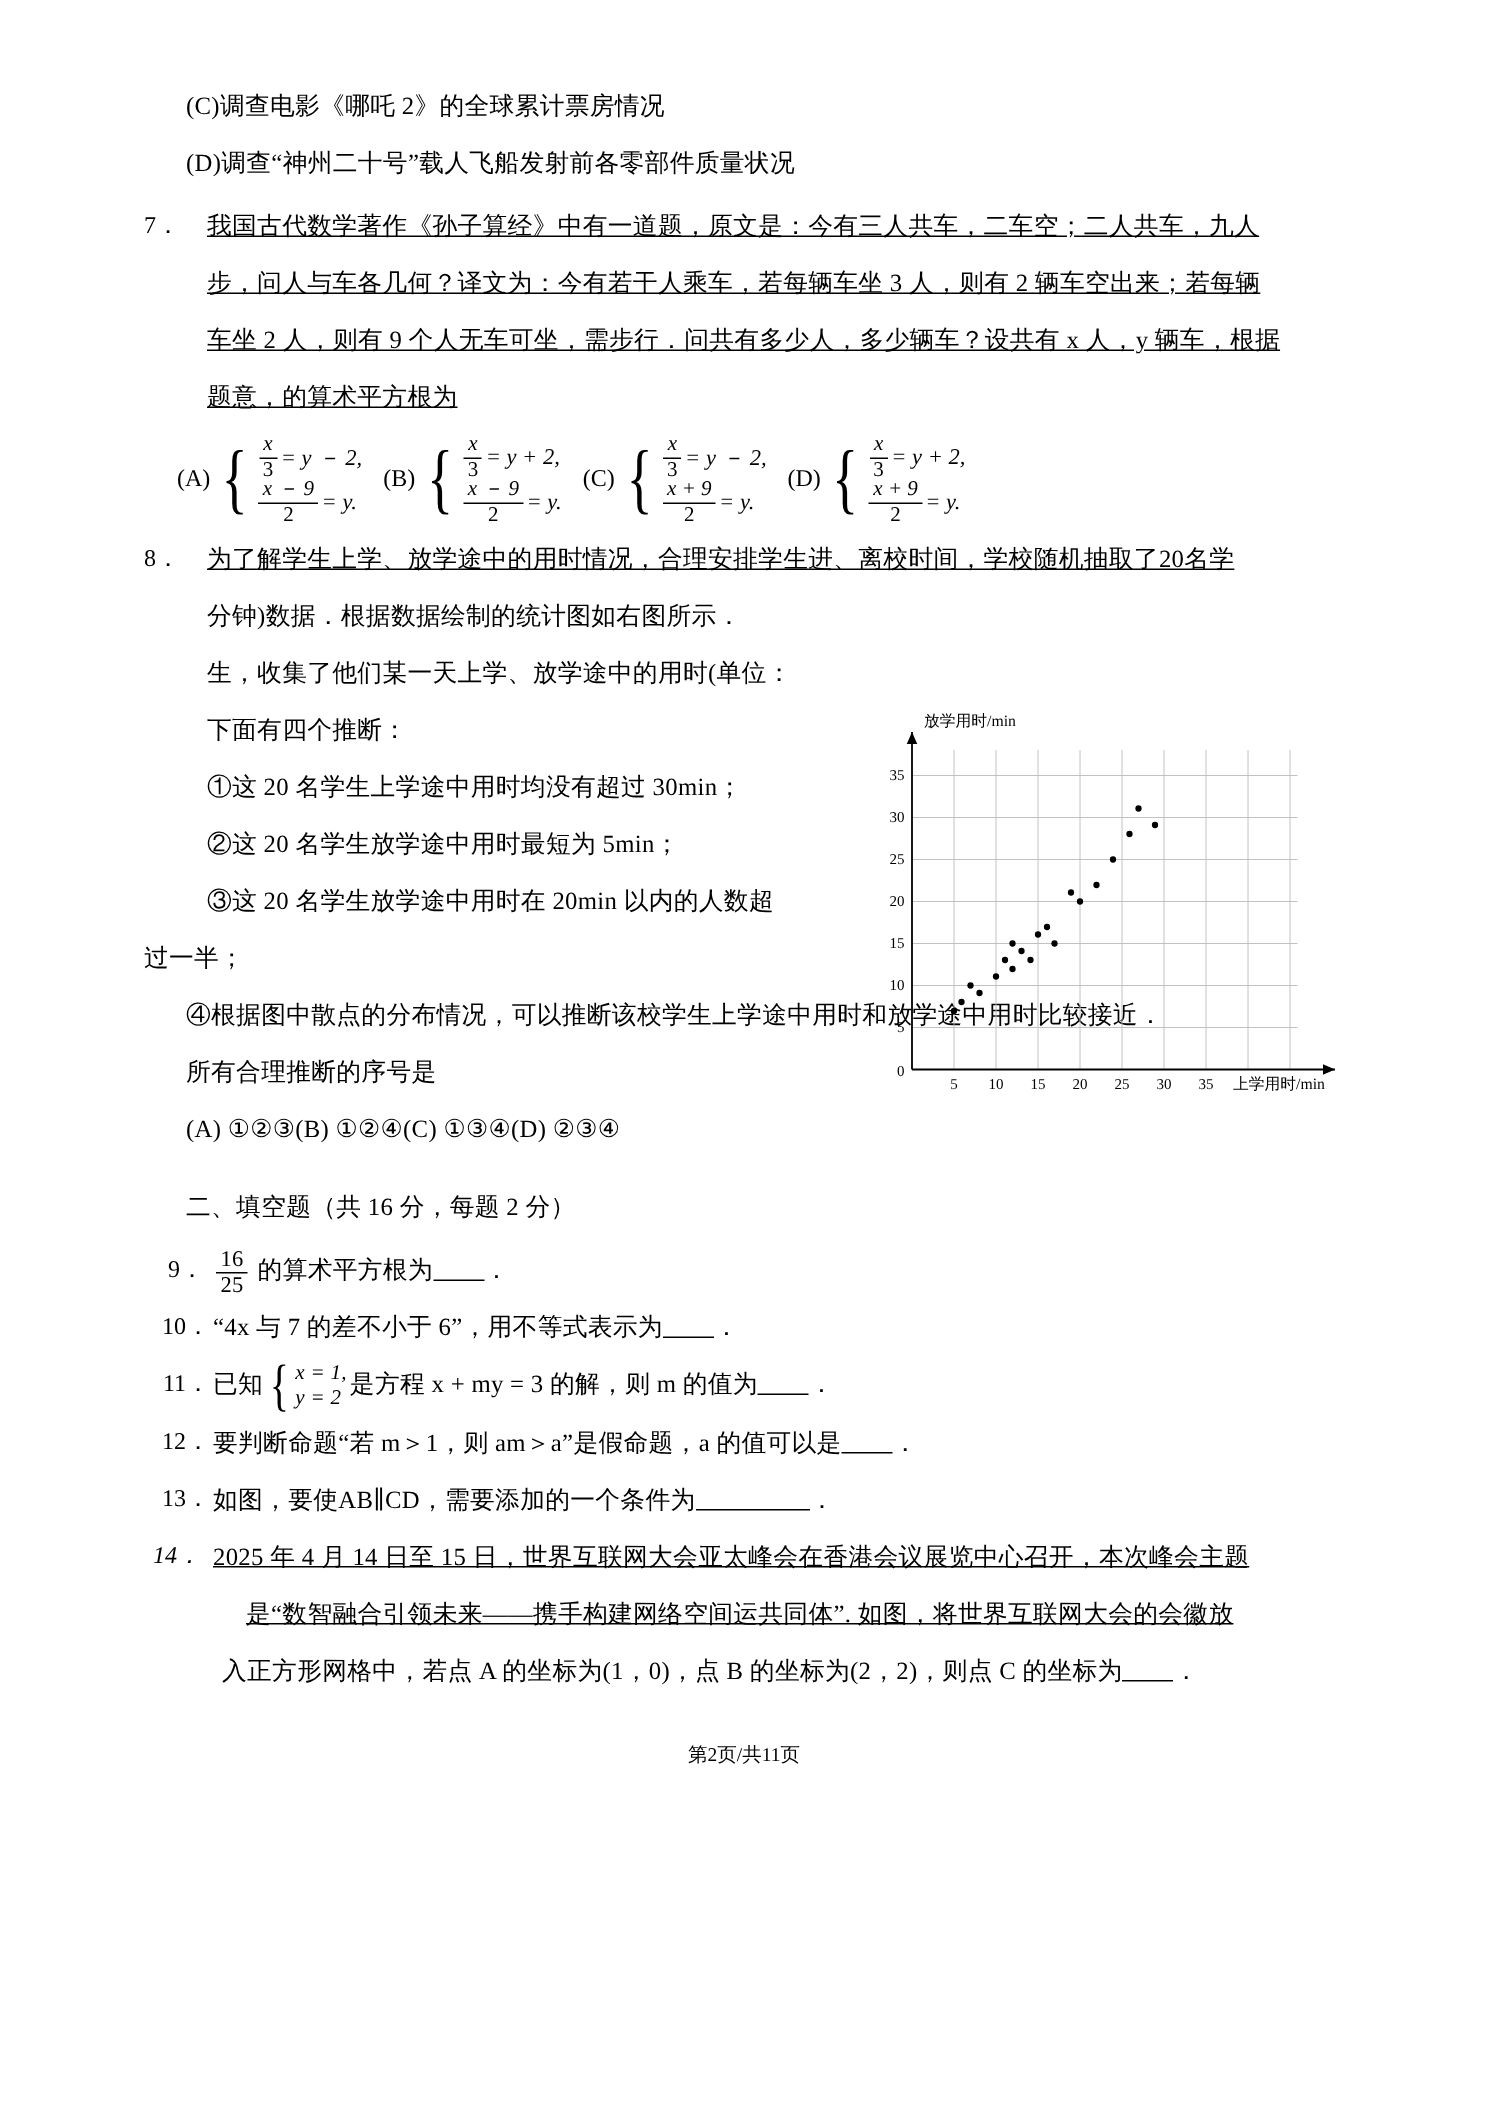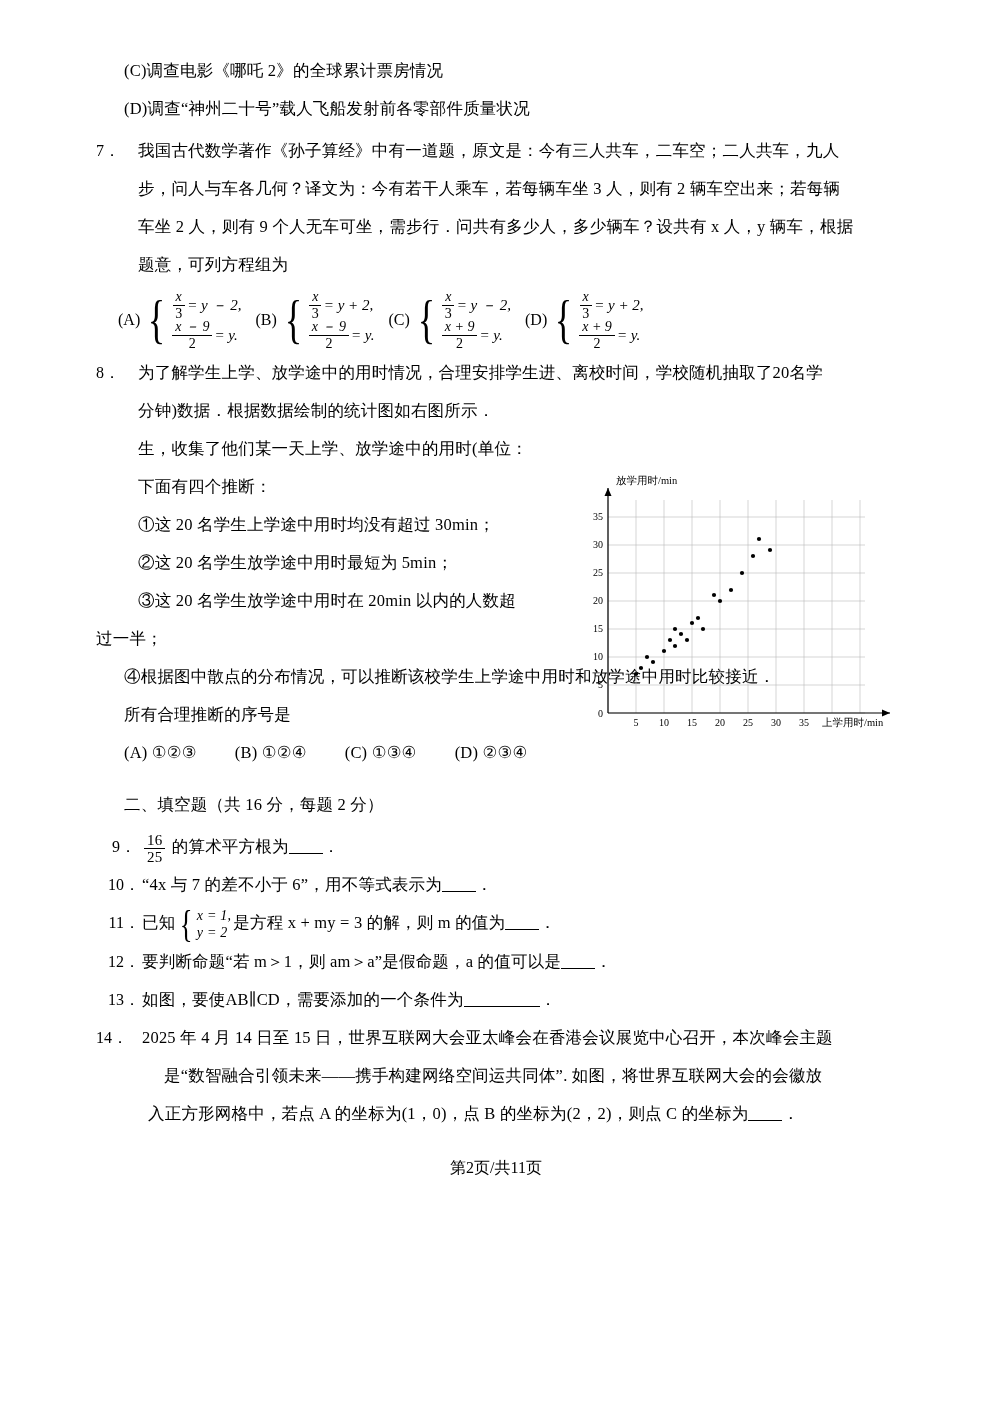--- a/index.html
+++ b/index.html
@@ -27,21 +27,21 @@
   .indent-1 { margin-left: 28px; }
   .qrow { display: flex; align-items: flex-start; }
   .qnum {
     width: 42px;
     flex: 0 0 42px;
     font-size: 16px;
     line-height: 38px;
     text-align: left;
   }
   .qbody { flex: 1 1 auto; }
-  .just { text-align: justify; text-justify: inter-ideograph; }
+  .just { text-align: justify; text-justify: inter-ideograph; text-decoration: underline; }
   i, .it { font-style: italic; font-family: "Liberation Serif", serif; }
 
   
   .eq-area {
     margin: 6px 0 4px 0;
     display: flex;
     align-items: center;
     gap: 0px;
     padding-left: 22px;
   }
@@ -73,29 +73,29 @@
   .chart-wrap {
     position: absolute;
     left: 560px;
     top: 470px;
     width: 350px;
     height: 260px;
   }
   .chart-svg { display: block; }
 
   
-  .opts { display: flex; gap: 38px; padding-left: 28px; }
+  .opts { display: flex; padding-left: 28px; }
 
   .footer {
     position: absolute;
     left: 0;
     right: 0;
     bottom: 24px;
     text-align: center;
-    font-size: 16px;
+    font-size: 13px;
     color: #000;
   }
   .tight { line-height: 36px; }
   .sec-title { margin: 14px 0 4px 28px; font-size: 16.5px; }
   .blank { display: inline-block; border-bottom: 1px solid #000; width: 34px; height: 1em; vertical-align: -2px; }
   .blank-wide { display: inline-block; border-bottom: 1px solid #000; width: 76px; height: 1em; vertical-align: -2px; }
   .sysmini {
     display: inline-flex; align-items: center; vertical-align: middle;
     font-size: 14px; margin: 0 2px;
   }
@@ -109,21 +109,21 @@
 
   <div class="line indent-1">(C)调查电影《哪吒 2》的全球累计票房情况</div>
   <div class="line indent-1">(D)调查“神州二十号”载人飞船发射前各零部件质量状况</div>
 
   <div class="qrow" style="margin-top:4px;">
     <div class="qnum">7．</div>
     <div class="qbody">
       <div class="line just">我国古代数学著作《孙子算经》中有一道题，原文是：今有三人共车，二车空；二人共车，九人</div>
       <div class="line just">步，问人与车各几何？译文为：今有若干人乘车，若每辆车坐 3 人，则有 2 辆车空出来；若每辆</div>
       <div class="line just">车坐 2 人，则有 9 个人无车可坐，需步行．问共有多少人，多少辆车？设共有 x 人，y 辆车，根据</div>
-      <div class="line just">题意，可列方程组为</div>
+      <div class="line just">题意，的算术平方根为</div>
     </div>
   </div>
 
   <div class="eq-area">
 
     <div class="eq-item">
       <span class="eq-label">(A)</span>
       <span class="brace">{</span>
       <span class="eqs">
         <span class="eqline">
@@ -352,21 +352,21 @@
   </div>
 
   <div class="qrow tight">
     <div class="qnum" style="width:46px;flex:0 0 46px;text-align:right;padding-right:2px;">13．</div>
     <div class="qbody line">
       <span>如图，要使AB∥CD，需要添加的一个条件为</span><span class="blank-wide"></span><span>．</span>
     </div>
   </div>
 
   <div class="qrow">
-    <div class="qnum" style="width:46px;flex:0 0 46px;text-align:left;padding-right:2px;">14．</div>
+    <div class="qnum" style="width:46px;flex:0 0 46px;text-align:center;padding-right:2px;font-style:italic;">14．</div>
     <div class="qbody">
       <div class="line just">2025 年 4 月 14 日至 15 日，世界互联网大会亚太峰会在香港会议展览中心召开，本次峰会主题</div>
       <div class="line just" style="margin-left:22px;">是“数智融合引领未来——携手构建网络空间运共同体”. 如图，将世界互联网大会的会徽放</div>
       <div class="line" style="margin-left:6px;">
         <span>入正方形网格中，若点 A 的坐标为(1，0)，点 B 的坐标为(2，2)，则点 C 的坐标为</span><span class="blank"></span><span>．</span>
       </div>
     </div>
   </div>
 
   <div class="footer">第2页/共11页</div>

